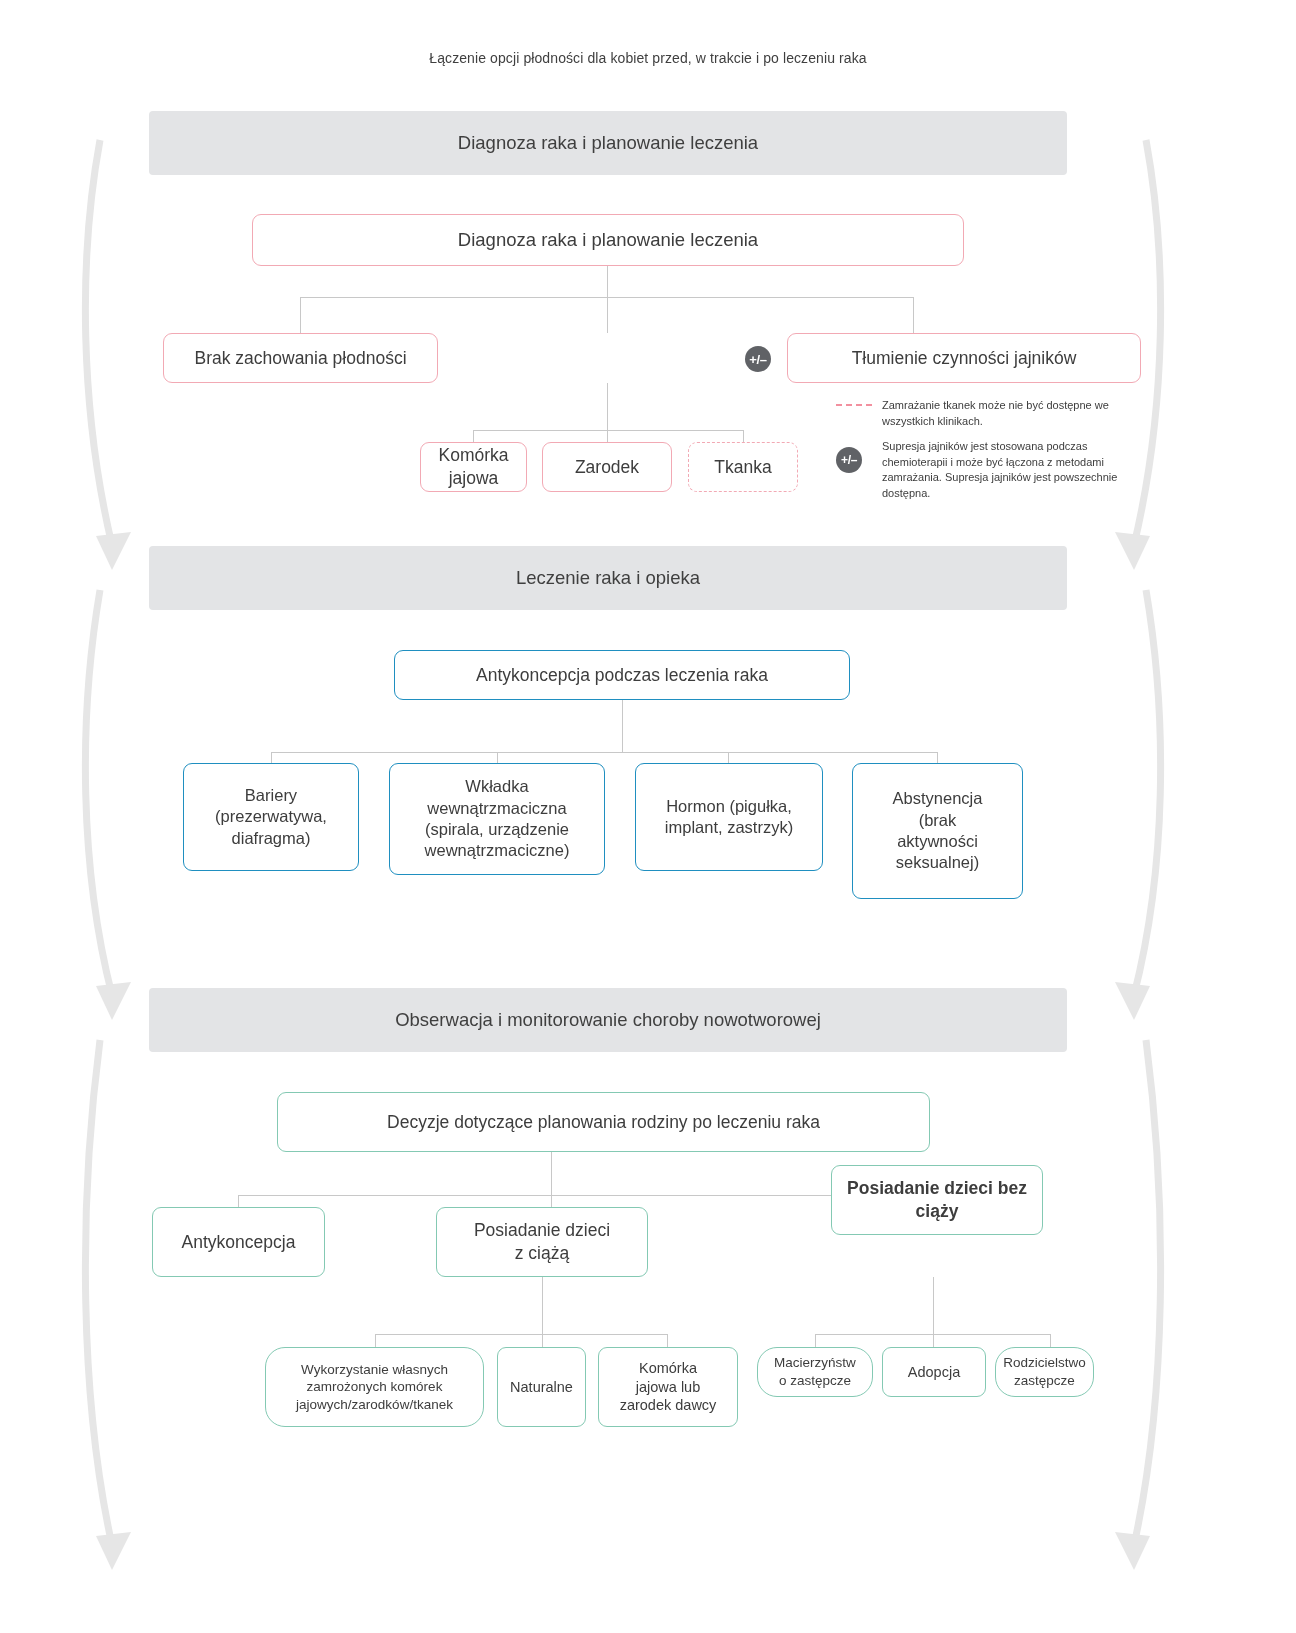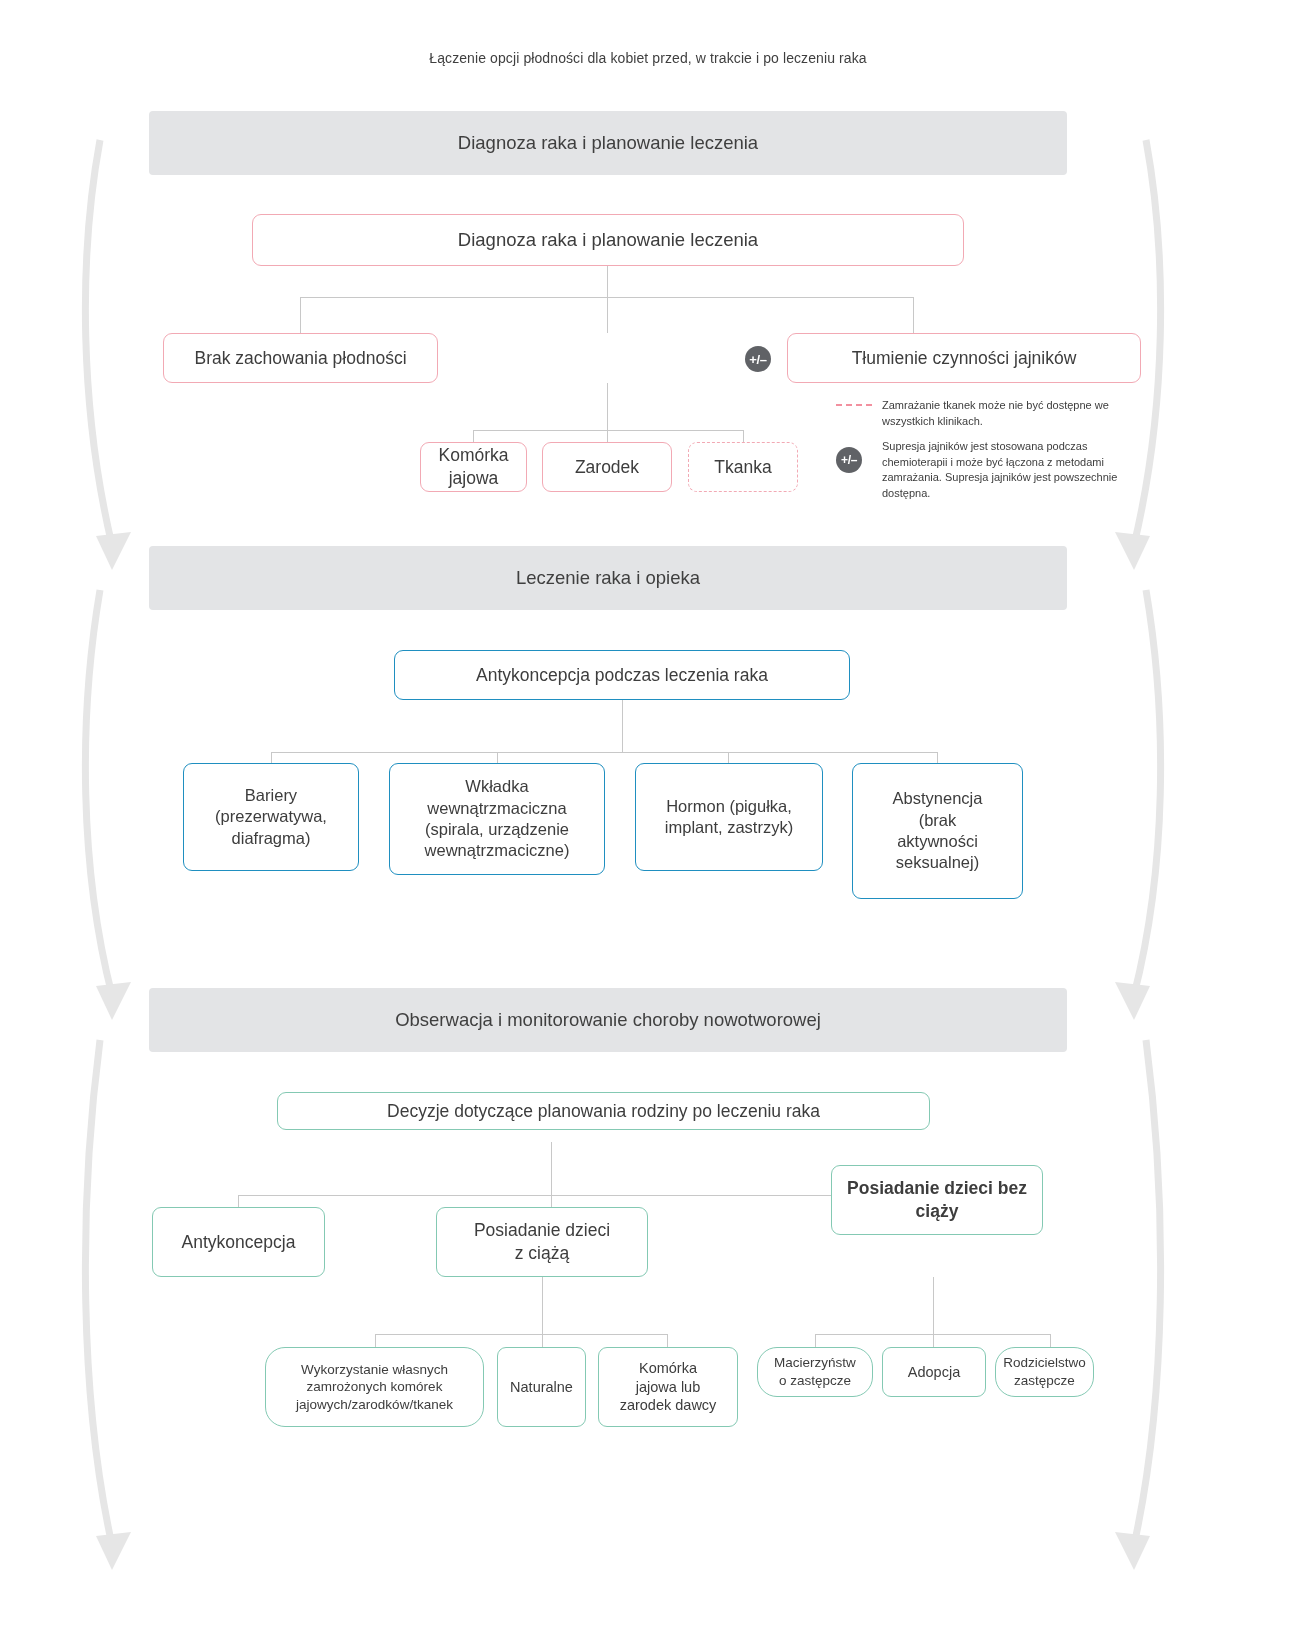--- a/index.html
+++ b/index.html
@@ -220,21 +220,21 @@
     <span>Abstynencja
 (brak
 aktywności
 seksualnej)</span>
   </div>
 
   <div class="phase-band" style="top:988px;">
     <span>Obserwacja i monitorowanie choroby nowotworowej</span>
   </div>
 
-  <div class="node green fs18" style="left:277px; top:1092px; width:653px; height:38px;">
+  <div class="node green fs18" style="left:277px; top:1092px; width:653px; height:60px;">
     <span>Decyzje dotyczące planowania rodziny po leczeniu raka</span>
   </div>
 
   <div class="ln v" style="left:551px; top:1142px; height:54px;"></div>
   <div class="ln h" style="left:238px; top:1195px; width:696px;"></div>
   <div class="ln v" style="left:238px; top:1195px; height:13px;"></div>
   <div class="ln v" style="left:551px; top:1195px; height:13px;"></div>
   <div class="ln v" style="left:933px; top:1195px; height:13px;"></div>
 
   <div class="node green fs18" style="left:152px; top:1207px; width:173px; height:70px;">

